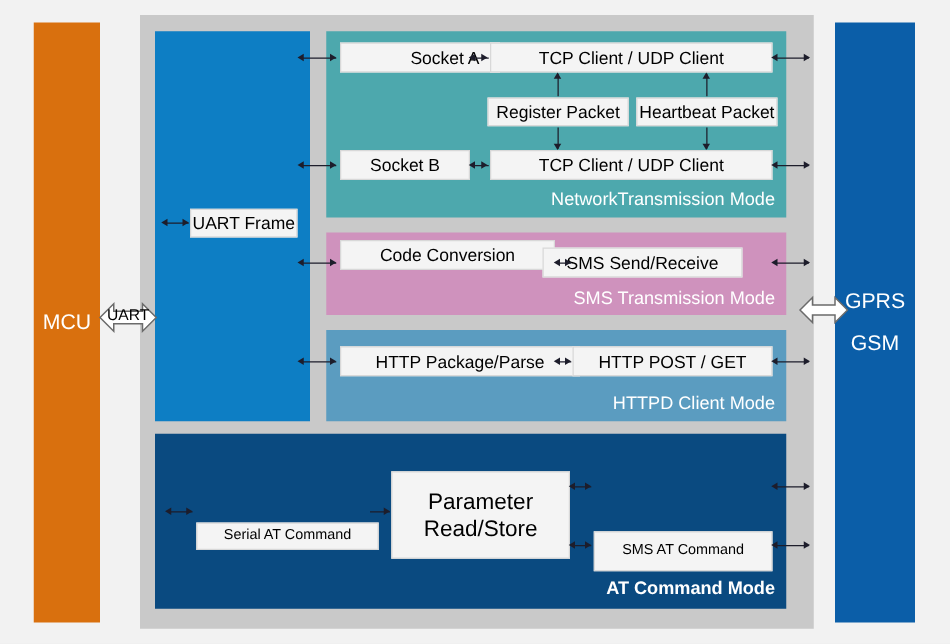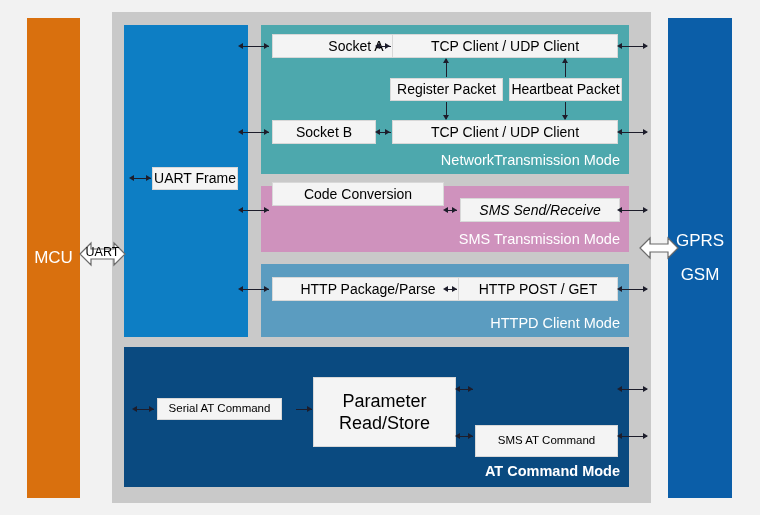--- a/index.html
+++ b/index.html
@@ -233,22 +233,22 @@
   <div class="arrow-v" style="left:565px; top:59px; height:18px;"></div>
   <div class="av-up" style="left:562px; top:58px;"></div>
 
   <div class="arrow-v" style="left:565px; top:102px; height:17px;"></div>
   <div class="av-down" style="left:562px; top:115px;"></div>
 
   <div class="mode-panel" id="sms-panel">
     <span class="mode-caption" style="bottom:5px;">SMS Transmission Mode</span>
   </div>
 
-  <div class="block" style="left:272px; top:182px; width:172px; height:24px;">Code Conversion</div>
-  <div class="block" style="left:460px; top:198px; width:160px; height:24px;font-style:italic;">SMS Send/Receive</div>
+  <div class="block" style="left:272px; top:192px; width:172px; height:24px;">Code Conversion</div>
+  <div class="block" style="left:434px; top:198px; width:160px; height:24px;">SMS Send/Receive</div>
 
   <div class="arrow-h" style="left:242px; top:210px; width:27px;"></div>
   <div class="ah-left" style="left:238px; top:207px;"></div>
   <div class="ah-right" style="left:264px; top:207px;"></div>
 
   <div class="arrow-h" style="left:447px; top:210px; width:10px;"></div>
   <div class="ah-left" style="left:443px; top:207px;"></div>
   <div class="ah-right" style="left:452px; top:207px;"></div>
 
   <div class="arrow-h" style="left:621px; top:210px; width:26px;"></div>
@@ -269,21 +269,21 @@
   <div class="ah-left" style="left:443px; top:286px;"></div>
   <div class="ah-right" style="left:452px; top:286px;"></div>
   <div class="arrow-h" style="left:621px; top:289px; width:26px;"></div>
   <div class="ah-left" style="left:617px; top:286px;"></div>
   <div class="ah-right" style="left:643px; top:286px;"></div>
 
   <div class="mode-panel" id="at-panel">
     <span class="mode-caption" style="bottom:8px;font-weight:bold;">AT Command Mode</span>
   </div>
 
-  <div class="block small" style="left:157px; top:398px; width:125px; height:22px;">Serial AT Command</div>
+  <div class="block small" style="left:157px; top:418px; width:146px; height:22px;">Serial AT Command</div>
 
   <div class="block two-line" style="left:313px; top:377px; width:143px; height:70px; flex-direction:column;">
     <span>Parameter</span>
     <span>Read/Store</span>
   </div>
 
 
   <div class="block small" style="left:475px; top:425px; width:143px; height:32px;">SMS AT Command</div>
 
   <div class="arrow-h" style="left:136px; top:409px; width:18px;"></div>

